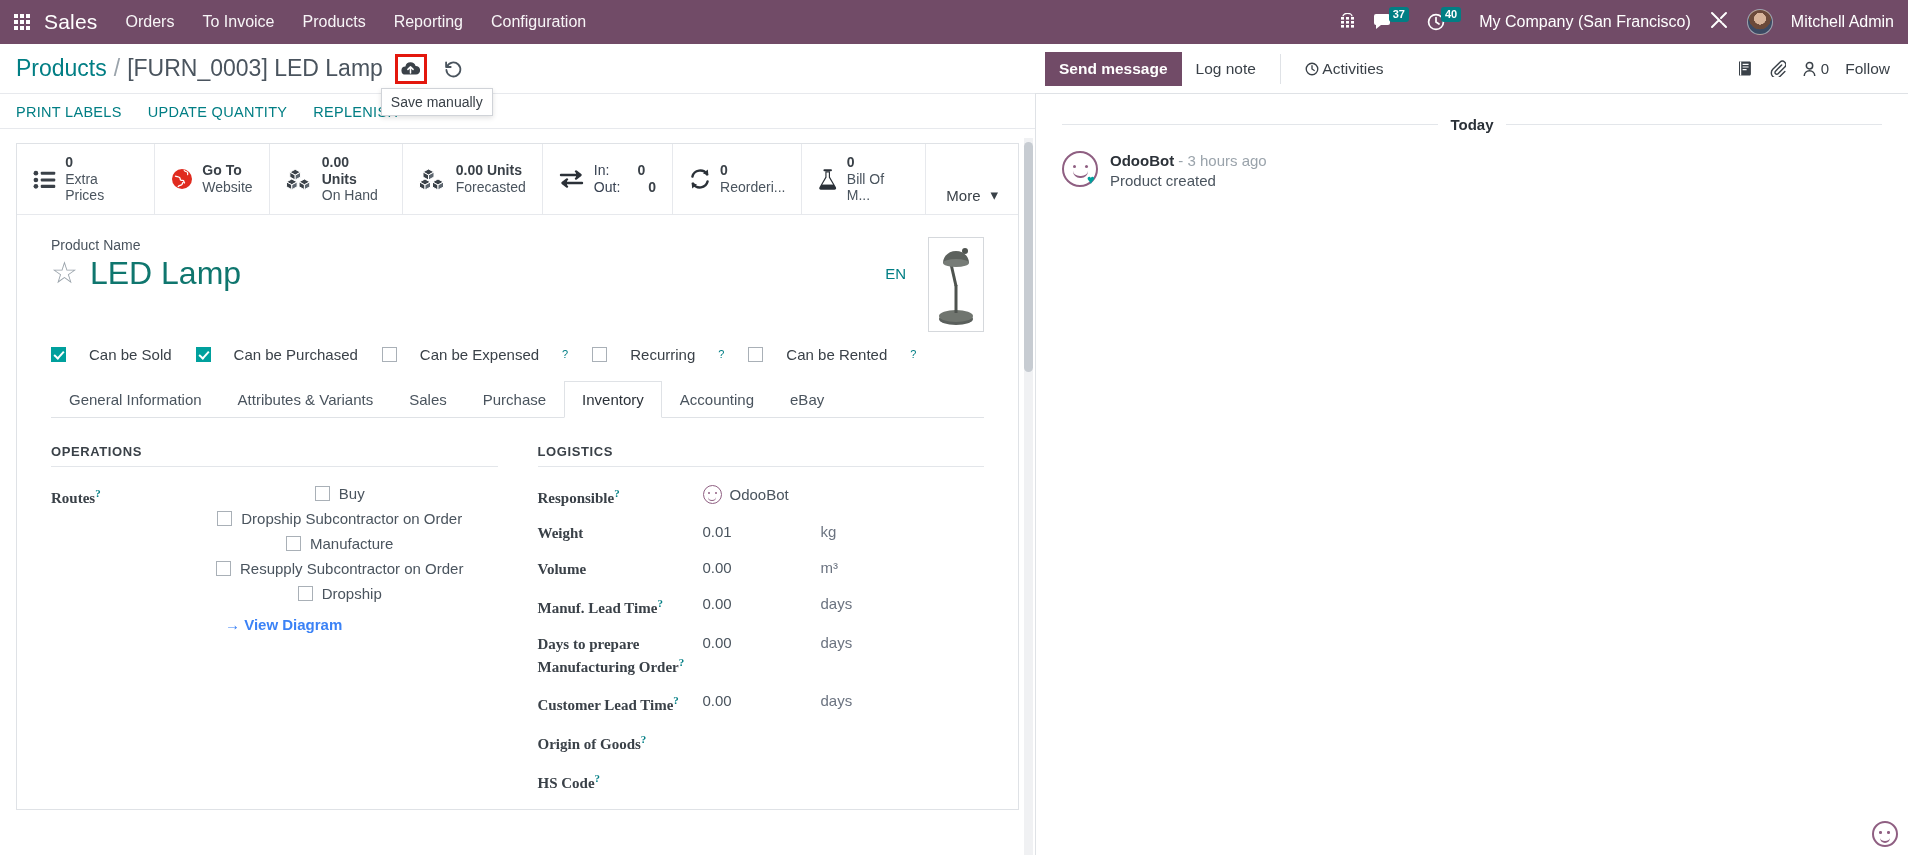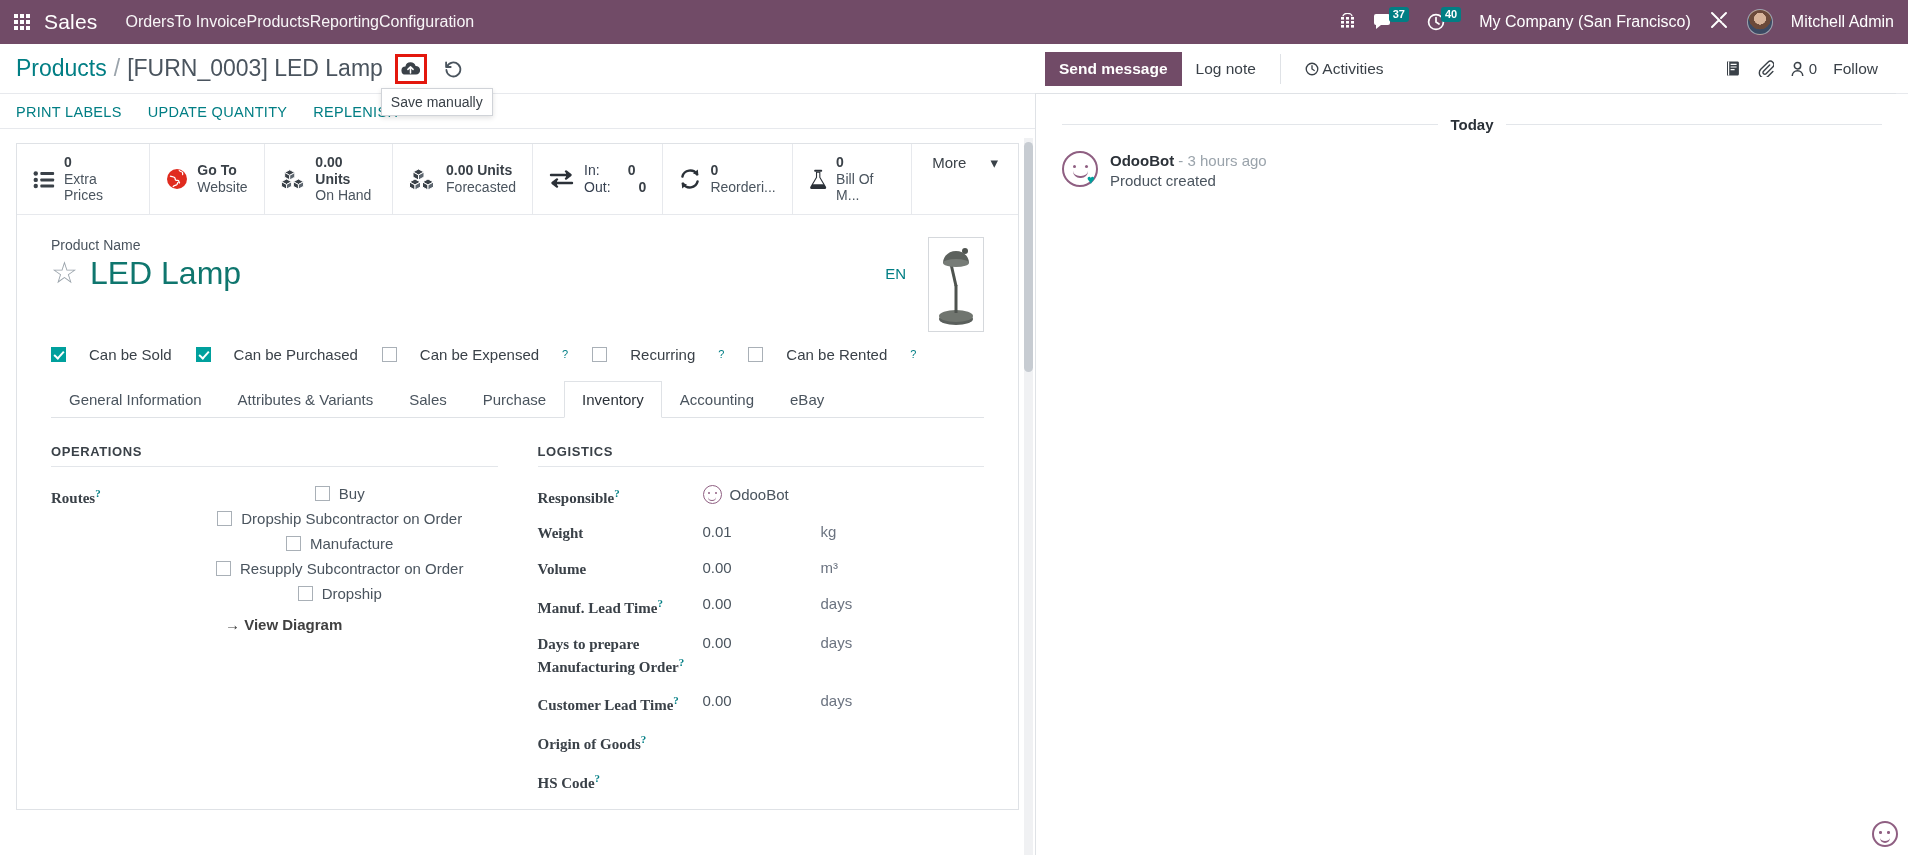--- a/index.html
+++ b/index.html
@@ -12,21 +12,21 @@
   }
   
   .navbar {
     height: 44px; background: #714B67; display: flex; align-items: center;
     padding: 0 14px; color: #fff; font-size: 17px; position: relative; z-index: 50;
   }
   .apps-grid { display: grid; grid-template-columns: repeat(3,4px); grid-template-rows: repeat(3,4px);
     gap: 2px; margin-right: 14px; cursor: pointer; }
   .apps-grid i { display:block; width:4px; height:4px; background:#fff; }
   .brand { font-size: 21px; font-weight: 400; margin-right: 28px; cursor: pointer; letter-spacing:.2px;}
-  .nav-menu { display: flex; font-size: 16px; align-items: flex-end; }
+  .nav-menu { display: flex; gap: 28px; font-size: 16px; align-items: flex-end; }
   .nav-menu span { cursor: pointer; opacity: .95; }
   .nav-right { margin-left: auto; display: flex; align-items: center; gap: 18px; font-size: 16px; }
   .badge-wrap { position: relative; display: inline-flex; align-items: center; cursor: pointer; }
   .cnt-badge {
     background: #017E84; color: #fff; font-size: 11px; line-height: 1;
     padding: 2px 4px; border-radius: 3px; margin-left: -4px; align-self: flex-start;
     position: relative; top: -6px; font-weight: 600;
   }
   .avatar-img {
     width: 26px; height: 26px; border-radius: 50%;
@@ -84,21 +84,21 @@
   .stat-btn {
     display: flex; align-items: center; gap: 9px; padding: 10px 16px;
     border-right: 1px solid #e7e9ed; cursor: pointer; min-height: 54px;
   }
   .stat-btn:last-child { border-right: none; }
   .stat-txt { display: flex; flex-direction: column; line-height: 1.18; }
   .stat-val { font-size: 14px; font-weight: 700; color: #3a4148; }
   .stat-lbl { font-size: 14px; color: #4a545e; }
   .stat-inout { display:flex; gap:28px; font-size:14px; }
   .stat-inout b { font-weight:700; color:#3a4148;}
-  .more-btn { display:flex; align-items:flex-start; gap:24px; font-size:15px; color:#3a4148; padding:10px 20px; cursor:pointer;}
+  .more-btn { display:flex; align-items:flex-end; gap:10px; font-size:15px; color:#3a4148; padding:10px 20px; cursor:pointer;}
 
   
   .prod-head { padding: 22px 34px 0; display: flex; }
   .prod-left { flex: 1; }
   .lbl-sm { font-size: 14px; color: #4a545e; margin-bottom: 2px; }
   .prod-title-row { display: flex; align-items: center; gap: 12px; }
   .star { font-size: 30px; color: #9aa3ab; cursor: pointer; line-height:1; }
   .prod-title { font-size: 32px; color: #0f766e; font-weight: 400; }
   .lang-tag { color: #017E84; font-size: 15px; align-self: flex-start; margin-top: 28px; }
   .prod-img {
@@ -128,41 +128,41 @@
   .tab-body { display: flex; padding: 26px 34px 0; gap: 40px; }
   .col { flex: 1; }
   .sec-title { font-size: 13px; font-weight: 700; color: #3a4148; letter-spacing: .6px;
     border-bottom: 1px solid #e3e6ea; padding-bottom: 7px; margin-bottom: 18px; }
   .field-row { display: flex; margin-bottom: 15px; align-items: flex-start; }
   .f-lbl { width: 165px; font-size: 15px; font-weight: 700; color: #3a4148; padding-top: 1px; line-height:1.32;font-family:Liberation Serif, serif;}
   .f-val { font-size: 15px; color: #4a545e; min-width: 118px; }
   .f-unit { font-size: 15px; color: #6b7380; }
   .routes-list { display: flex; flex-direction: column; gap: 8px; }
   .route-item { display: flex; align-items: center; gap: 9px; font-size: 15px; color: #4a545e; cursor: pointer; justify-content: center; }
-  .view-diagram { color: #404040; font-size: 15px; font-weight: 700; margin-top: 6px; margin-left: 9px; cursor: pointer; }
+  .view-diagram { color: #3b82f6; font-size: 15px; font-weight: 700; margin-top: 6px; margin-left: 9px; cursor: pointer; }
   .resp-val { display: flex; align-items: center; gap: 8px; font-size: 15px; color: #4a545e; }
   .bot-avatar {
     width: 19px; height: 19px; border-radius: 50%; border: 1.6px solid #8f5f82; position: relative; flex: none;
   }
   .bot-avatar::before { content:""; position:absolute; left:4px; top:6px; width:2px; height:2px; background:#8f5f82; border-radius:50%;
     box-shadow: 7px 0 0 #8f5f82; }
   .bot-avatar::after { content:""; position:absolute; left:4.5px; top:10px; width:8px; height:4px;
     border-bottom:1.6px solid #8f5f82; border-radius:0 0 8px 8px; }
 
   
   .form-scroll {
     position: absolute; right: 2px; top: 48px; width: 9px; height: 230px;
     background: #c7ccd2; border-radius: 5px; cursor: pointer;
   }
   .form-scroll-track { position:absolute; right:2px; top:44px; bottom:0; width:9px; background:#f0f1f3; }
 
   
   .chatter-top {
     display: flex; align-items: center; height: 50px; border-bottom: 1px solid #dfe2e6;
-    padding: 0 10px; gap: 0; position:absolute; top:44px; left:1035px; right:12px; background:#fff;
+    padding: 0 10px; gap: 0; position:absolute; top:44px; left:1035px; right:0; background:#fff;
   }
   .ch-btn { padding: 8px 14px; font-size: 15.5px; cursor: pointer; color: #3a4148; }
   .ch-btn.primary { background: #714B67; color: #fff; font-weight: 700; }
   .ch-divider { width:1px; height:30px; background:#dfe2e6; margin:0 10px; }
   .ch-right { margin-left: auto; display: flex; align-items: center; gap: 16px; padding-right: 8px; }
   .ch-icon { cursor: pointer; color: #3a4148; display:flex; align-items:center; }
   .follow-cnt { display:flex; align-items:center; gap:4px; font-size:15px; color:#3a4148; cursor:pointer;}
   .follow-btn { font-size: 15.5px; color: #3a4148; cursor: pointer; }
 
   .chatter-body { padding: 22px 26px; flex:1; }

